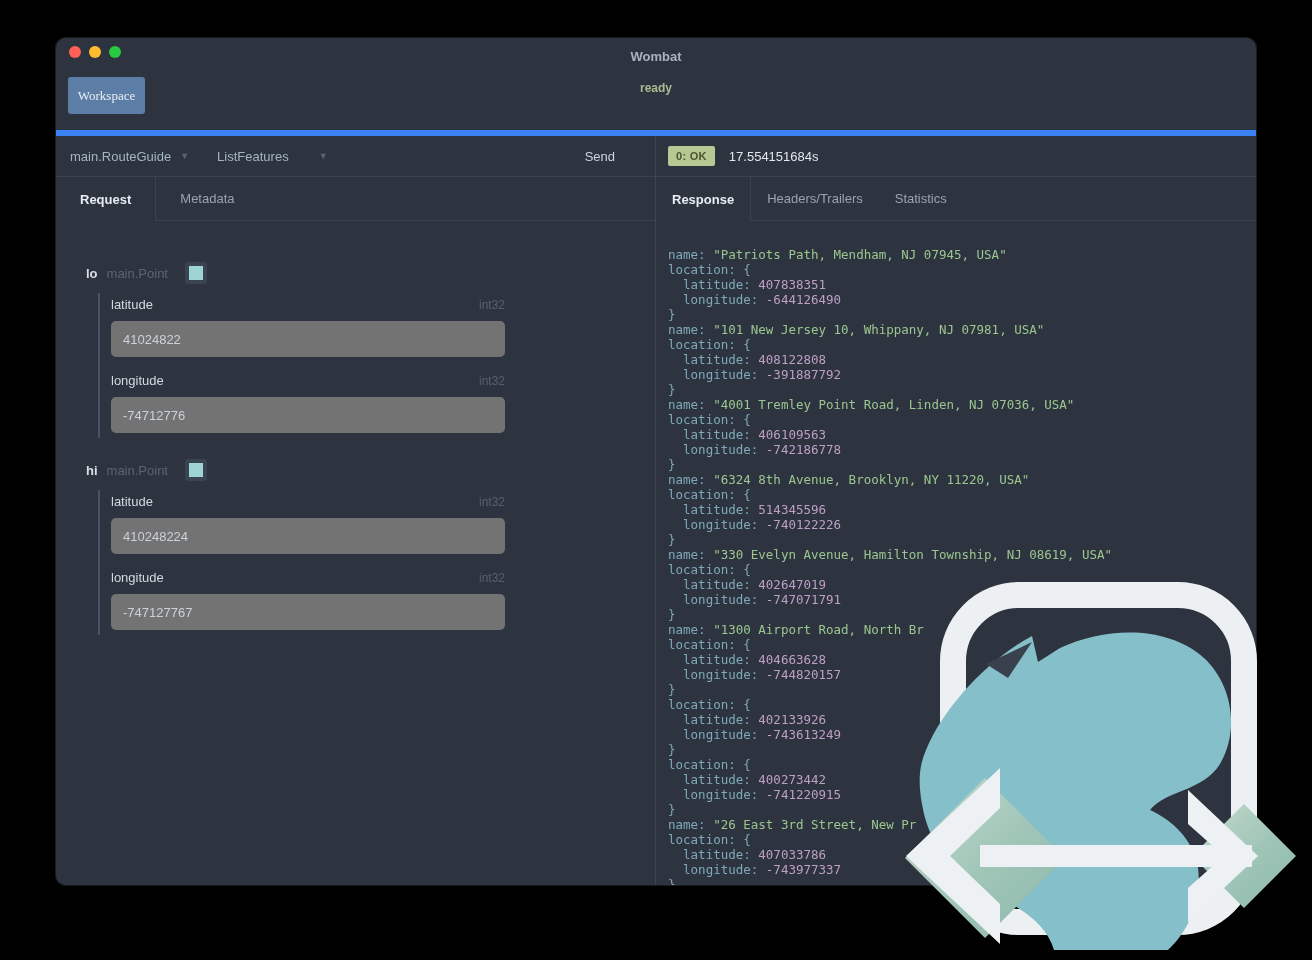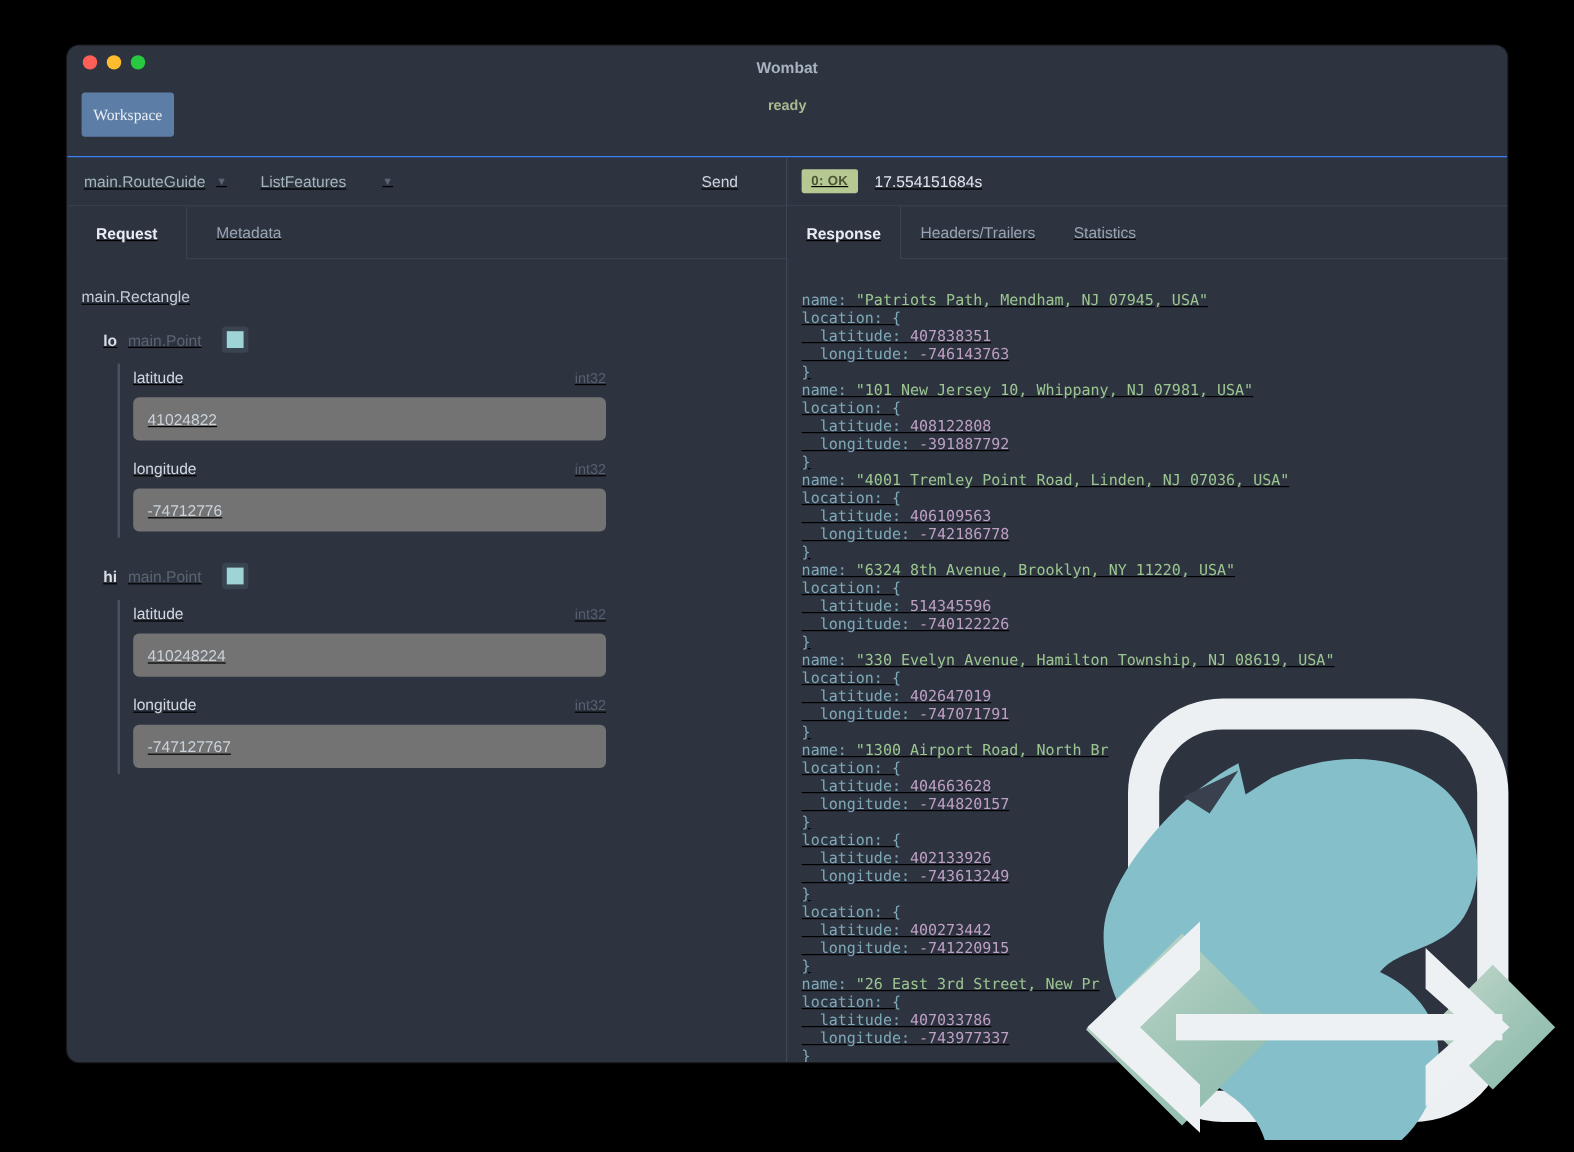--- a/index.html
+++ b/index.html
@@ -20,21 +20,21 @@
   
   .header{height:66px;position:relative;}
   .workspace-btn{position:absolute;left:12px;top:13px;width:77px;height:37px;background:#5c7ea6;
                  border:none;border-radius:3px;color:#e9eef4;font-size:13px;cursor:pointer;
                  font-family:Liberation Serif, serif;}
   .server{position:absolute;left:0;right:0;top:13px;text-align:center;pointer-events:none;}
   .addr{font-size:15px;font-weight:700;color:#a5ced2;}
   .ready{font-size:12px;font-weight:700;color:#a9ba90;margin-top:4px;}
 
   
-  .main{display:flex;height:755px;border-top:1px solid #3b82f6;text-decoration:underline;}
+  .main{display:flex;height:755px;border-top:6px solid #3b82f6;}
   .panel-left{width:599px;flex:none;border-right:1px solid #3e4656;display:flex;flex-direction:column;}
   .panel-right{flex:1;min-width:0;display:flex;flex-direction:column;}
 
   .bar{height:40px;flex:none;display:flex;align-items:center;border-bottom:1px solid #3a4250;}
   .bar.left{padding:0 34px 0 14px;}
   .bar.right{padding:0 12px;}
   .svc{color:#a4b5bd;font-size:13px;cursor:pointer;}
   .chev{color:#5a6472;font-size:9px;margin-left:9px;cursor:pointer;}
   .method{margin-left:28px;}
   .chev.m{margin-left:30px;}
@@ -111,21 +111,20 @@
         <span class="chev">▼</span>
         <span class="svc method">ListFeatures</span>
         <span class="chev m">▼</span>
         <button class="send">Send</button>
       </div>
       <div class="tabs pads-l" id="left-tabs">
           <div class="tab active">Request</div>
           <div class="tab">Metadata</div>
         </div>
       <div class="content-left">
-        <div class="msgtype">main.Rectangle</div>
         <div id="form-groups">
             <div class="group">
               <div class="group-head">
                 <span class="fname">lo</span>
                 <span class="ftype">main.Point</span>
                 <span class="cb-tile">
                   <span class="cb-fill"></span>
                 </span>
               </div>
               <div class="nest">
@@ -181,21 +180,21 @@
       </div>
       <div class="tabs pads-r" id="right-tabs">
           <div class="tab active">Response</div>
           <div class="tab">Headers/Trailers</div>
           <div class="tab">Statistics</div>
         </div>
       <div class="content-right">
         <pre id="response-pre"><span class="k">name: </span><span class="s">"Patriots Path, Mendham, NJ 07945, USA"</span>
 <span class="k">location: {</span>
 <span class="k">  latitude: </span><span class="n">407838351</span>
-<span class="k">  longitude: </span><span class="n">-746143763</span>
+<span class="k">  longitude: </span><span class="n">-644126490</span>
 <span class="k">}</span>
 <span class="k">name: </span><span class="s">"101 New Jersey 10, Whippany, NJ 07981, USA"</span>
 <span class="k">location: {</span>
 <span class="k">  latitude: </span><span class="n">408122808</span>
 <span class="k">  longitude: </span><span class="n">-391887792</span>
 <span class="k">}</span>
 <span class="k">name: </span><span class="s">"4001 Tremley Point Road, Linden, NJ 07036, USA"</span>
 <span class="k">location: {</span>
 <span class="k">  latitude: </span><span class="n">406109563</span>
 <span class="k">  longitude: </span><span class="n">-742186778</span>

